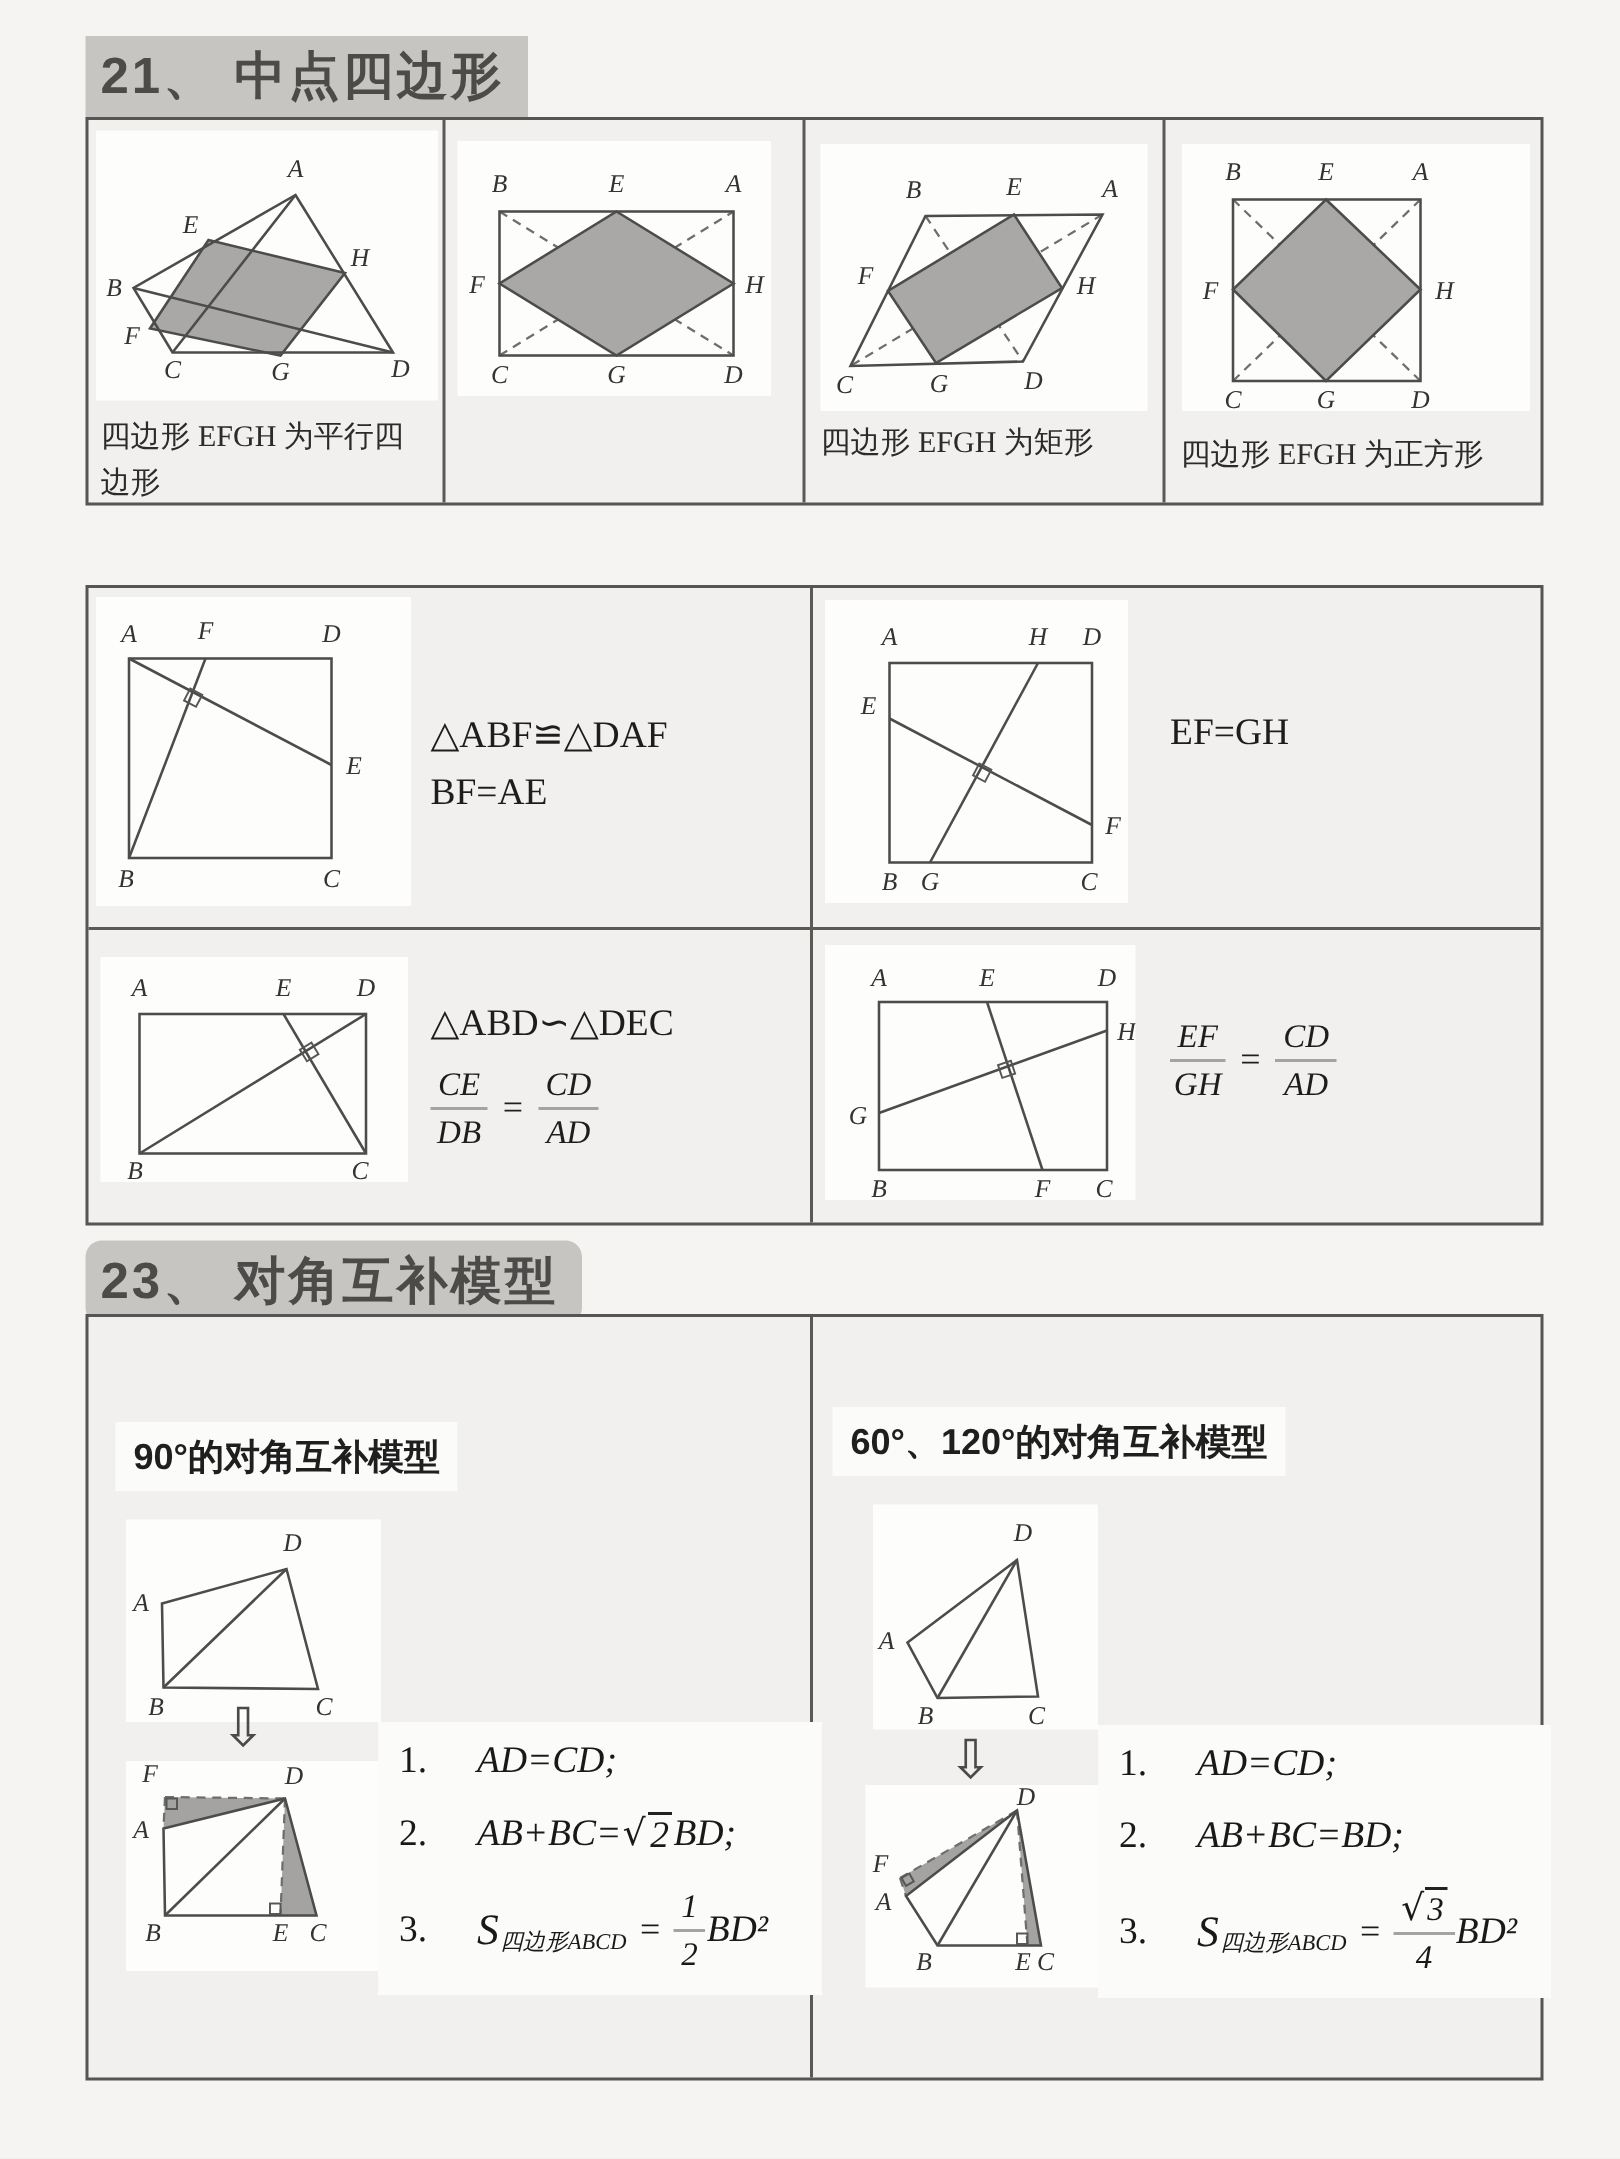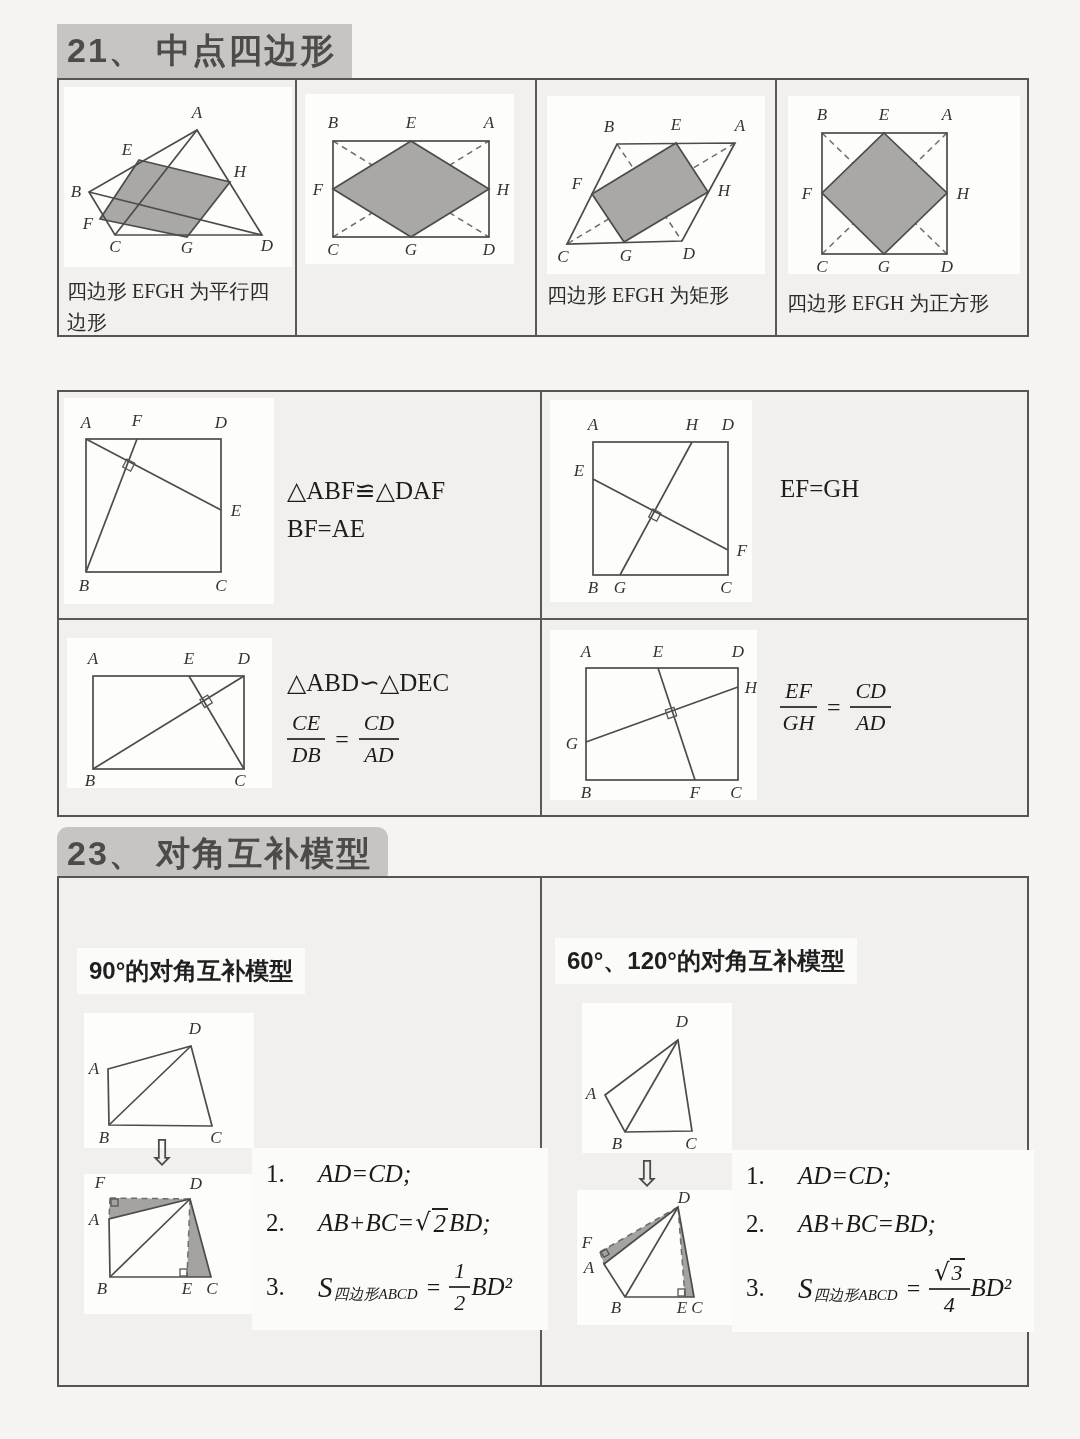--- a/index.html
+++ b/index.html
@@ -13,21 +13,21 @@
   .rt{border-right:2px solid #5a5955;}
   .bt{border-bottom:2px solid #5a5955;}
   .dbox{position:absolute;background:#fdfdfb;}
   .caption{position:absolute;font-size:20px;line-height:1.55;color:#2b2b2b;
            font-family:"Liberation Serif","DejaVu Serif",serif;}
   .formula{position:absolute;font-size:25px;color:#1d1d1d;line-height:1.5;
            font-family:"Liberation Serif","DejaVu Sans",serif;}
   .fracrow{position:absolute;display:flex;align-items:center;gap:10px;
            font-style:italic;font-family:"Liberation Serif","DejaVu Serif",serif;color:#1d1d1d;}
   .frac{display:inline-flex;flex-direction:column;align-items:center;font-size:22px;}
-  .frac .num{border-bottom:2px solid #404040;padding:0 5px 2px;}
+  .frac .num{border-bottom:2px solid #a3a3a3;padding:0 5px 2px;}
   .frac .den{padding-top:2px;}
   .eq{font-size:24px;font-style:normal;}
   .subtitle{position:absolute;background:#fbfbf9;color:#1f1f1f;
             font-family:"Liberation Sans","DejaVu Sans",sans-serif;font-weight:bold;
             font-size:24px;padding:7px 12px;}
   .arrow{position:absolute;font-family:"DejaVu Sans",sans-serif;font-size:36px;color:#4a4a4a;}
   .list{position:absolute;background:#fbfbf9;padding:12px 10px 14px 14px;display:flex;
         flex-direction:column;gap:20px;}
   .li{display:flex;align-items:center;gap:22px;font-size:25px;color:#191919;}
   .li .no{font-style:normal;min-width:30px;}

